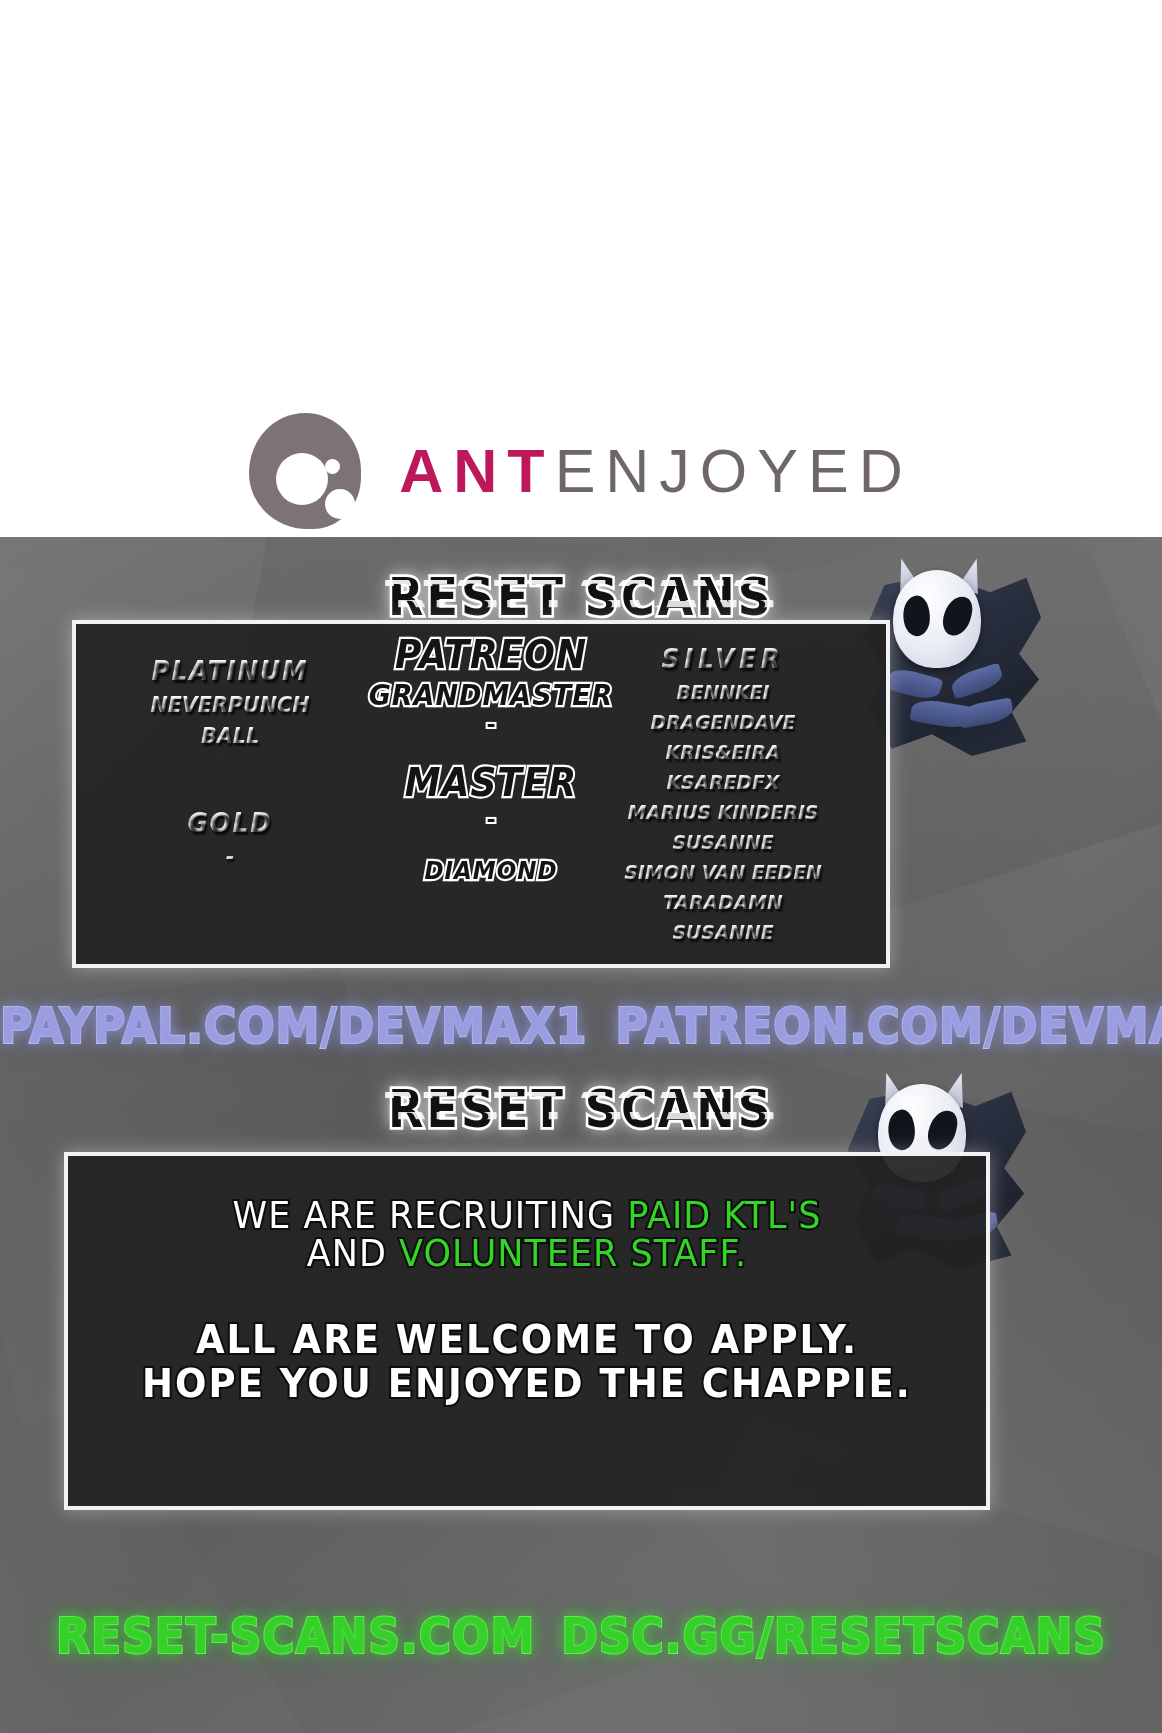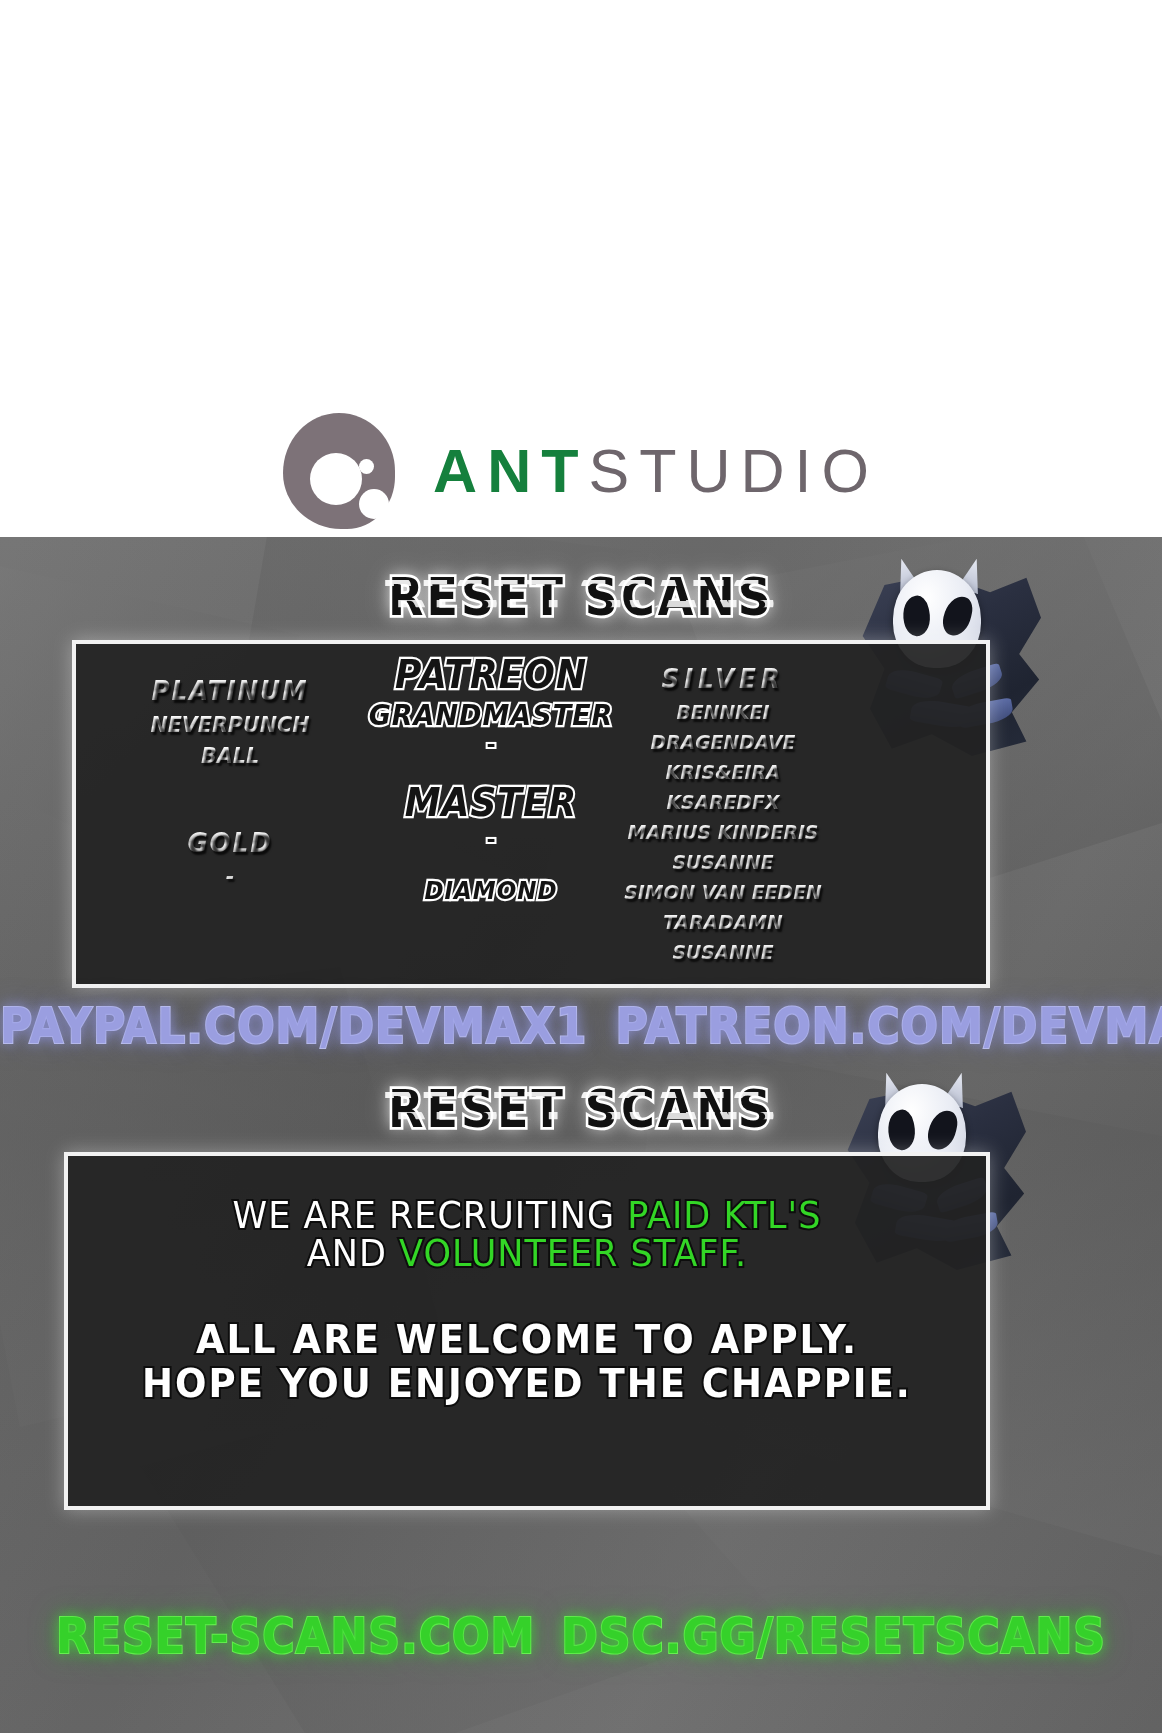--- a/index.html
+++ b/index.html
@@ -36,21 +36,21 @@
     background:#ffffff; border-radius:50%;
   }
   .logo-mark .hole-small{
     position:absolute; left:76px; top:46px; width:15px; height:15px;
     background:#ffffff; border-radius:50%;
   }
   .logo-text{
     font-size:61px; letter-spacing:10px; color:#6e666c; white-space:nowrap;
     font-weight:400;
   }
-  .logo-text .bold{ font-weight:700; color:#15803d; }
+  .logo-text .bold{ font-weight:700; color:#be185d; }
 
   
   .body-bg{
     position:absolute; left:0; top:537px; width:1162px; height:1196px;
     background:
       linear-gradient(118deg, rgba(255,255,255,.05) 0%, rgba(0,0,0,.06) 40%, rgba(255,255,255,.04) 70%, rgba(0,0,0,.08) 100%),
       linear-gradient(#6f6f6f,#5f5f5f 50%,#6b6b6b);
     overflow:hidden;
   }
   .poly{ position:absolute; opacity:.5; }
@@ -94,21 +94,21 @@
   .glitch-title .sliceA{ clip-path:inset(22% 0 68% 0); transform:translateX(-7px); opacity:.9; }
   .glitch-title .sliceB{ clip-path:inset(55% 0 33% 0); transform:translateX(6px); opacity:.85; }
 
   
   .panel{
     position:absolute;
     background:rgba(34,34,34,.93);
     border:4px solid #f2f2f2;
     box-shadow:0 0 18px rgba(255,255,255,.35);
   }
-  #credits-panel{ left:72px; top:640px; width:918px; height:348px; }
+  #credits-panel{ left:72px; top:620px; width:818px; height:348px; }
   #remarks-panel{ left:64px; top:1152px; width:926px; height:358px; }
 
   
   .cols{ position:absolute; inset:0; }
   .col{ position:absolute; text-align:center; }
   .col-platinum{ left:24px;  top:32px;  width:260px; }
   .col-patreon { left:290px; top:10px;  width:250px; }
   .col-silver  { left:512px; top:20px;  width:270px; }
   .col-bronze  { left:700px; top:56px;  width:240px; }
 
@@ -241,21 +241,21 @@
 <body>
 
 <div class="header-band">
   <div class="logo-row">
     <div class="logo-mark">
       <div class="blob"></div>
       <div class="hole-big"></div>
       <div class="hole-small"></div>
       <div class="hole-mid"></div>
     </div>
-    <div class="logo-text"><span class="bold">ANT</span><span>STUDIO</span></div>
+    <div class="logo-text"><span class="bold">ANT</span><span>ENJOYED</span></div>
   </div>
 </div>
 
 <div class="body-bg">
   <div class="poly p1"></div>
     <div class="poly p2"></div>
     <div class="poly p3"></div>
   <div class="poly p4"></div>
     <div class="poly p5"></div>
     <div class="poly p6"></div>

